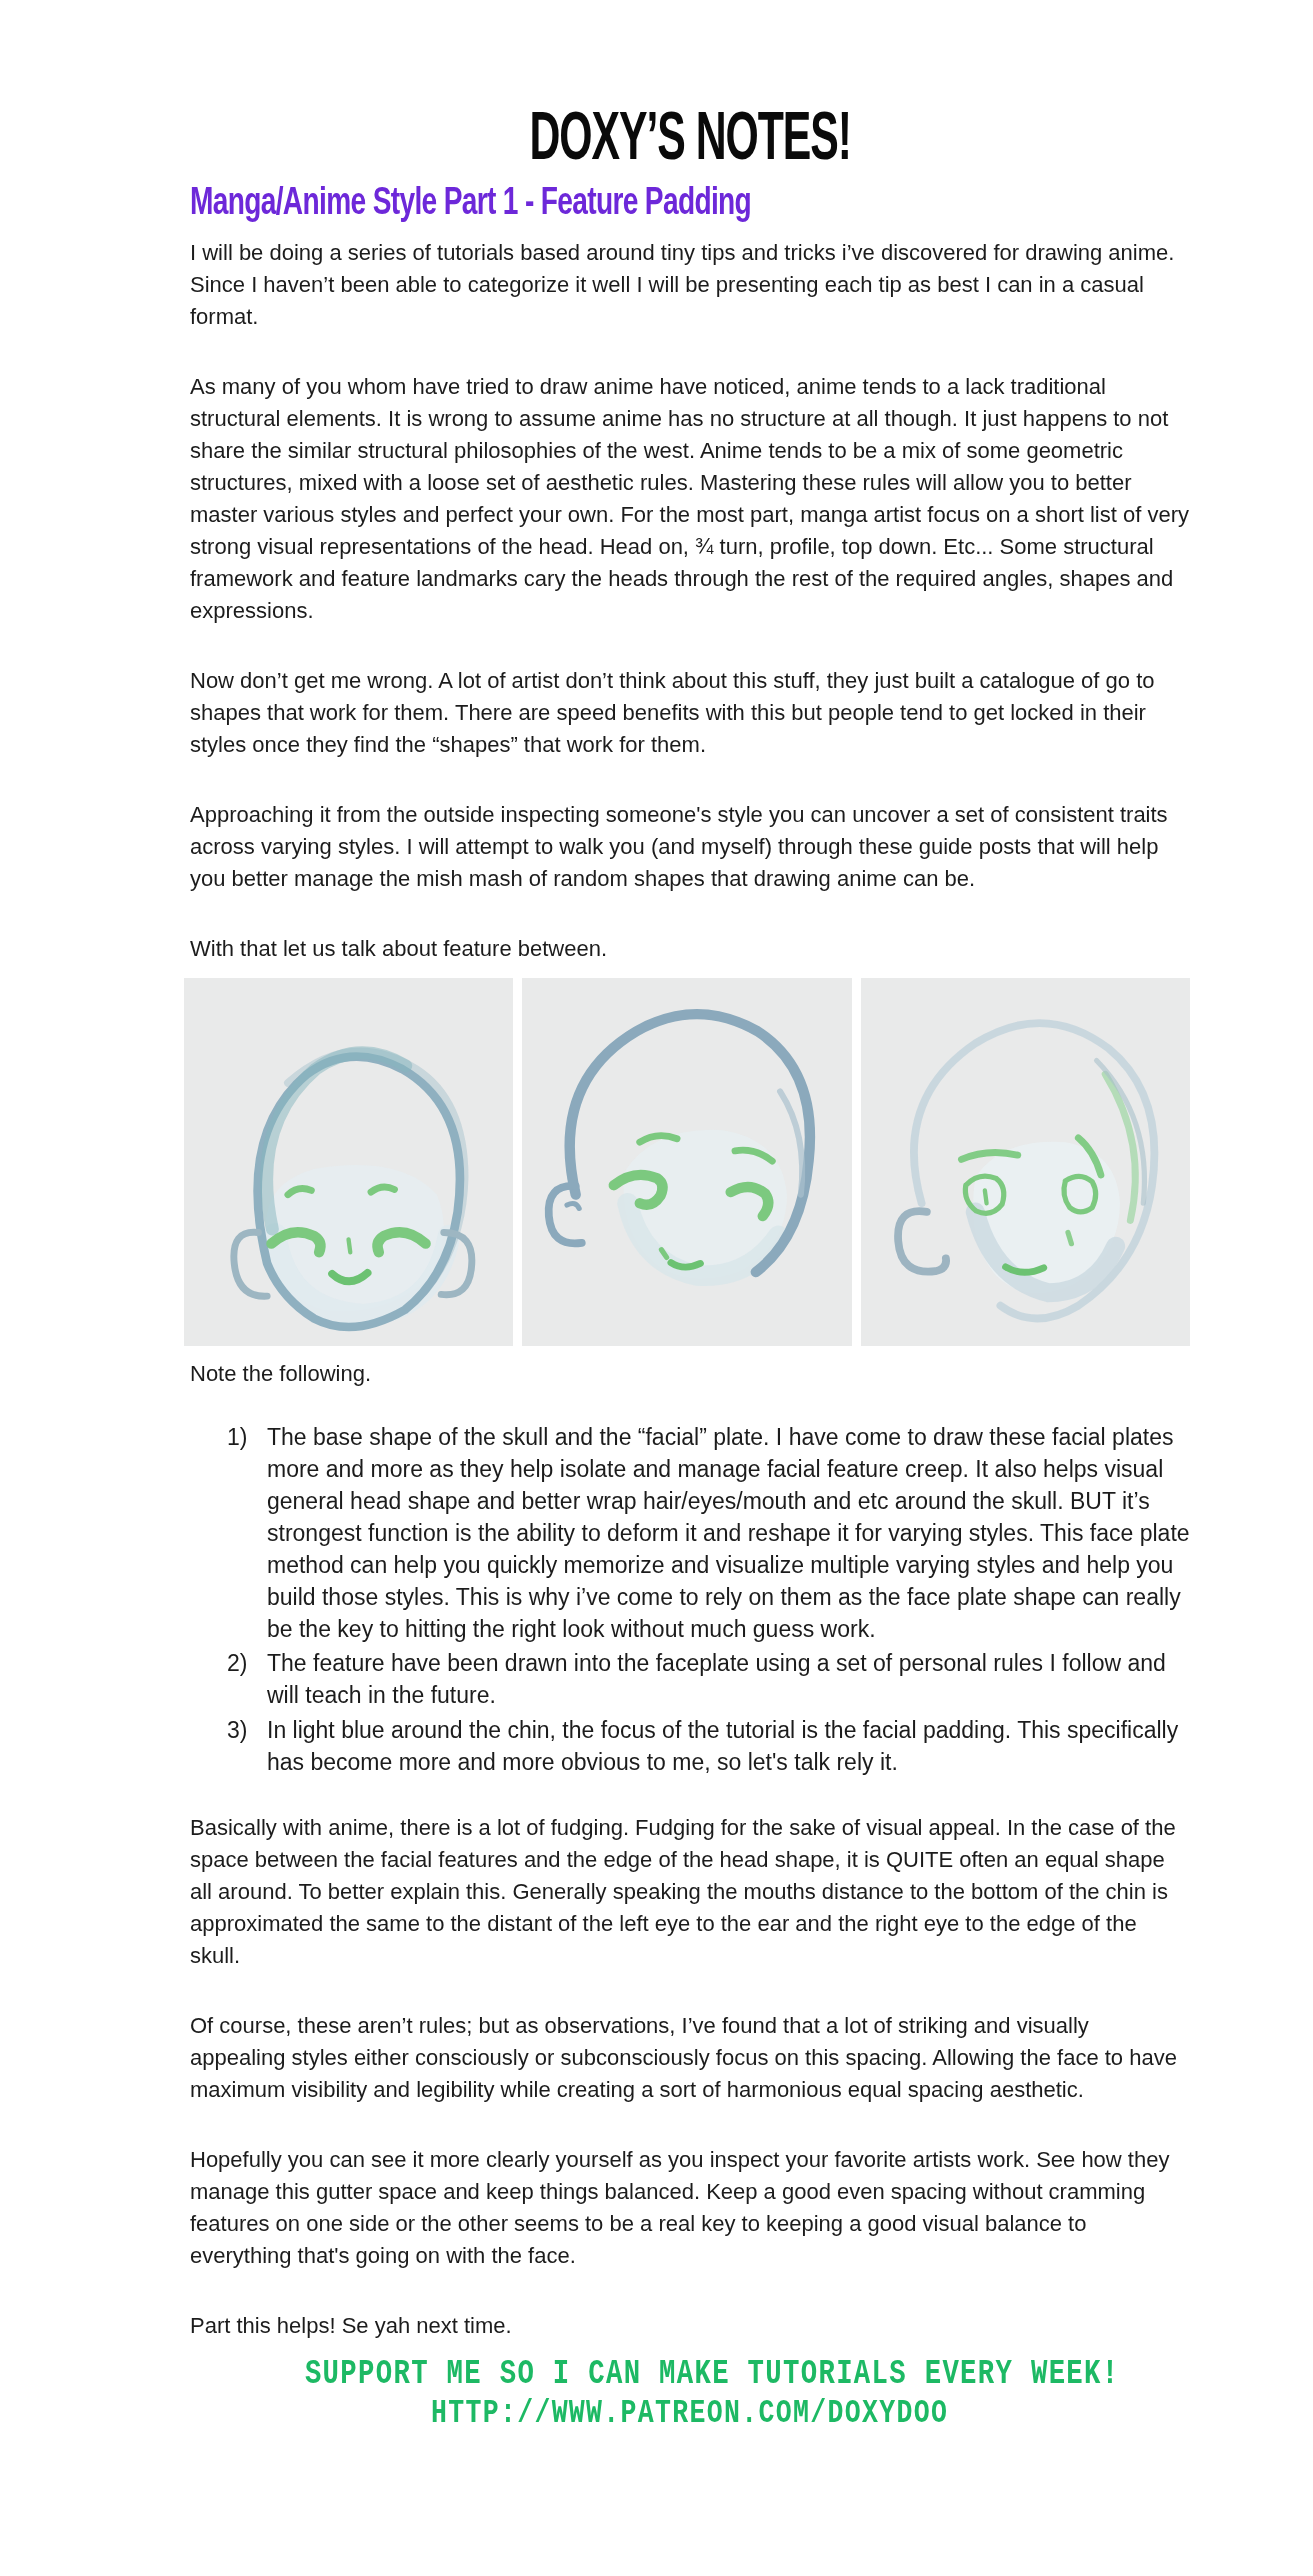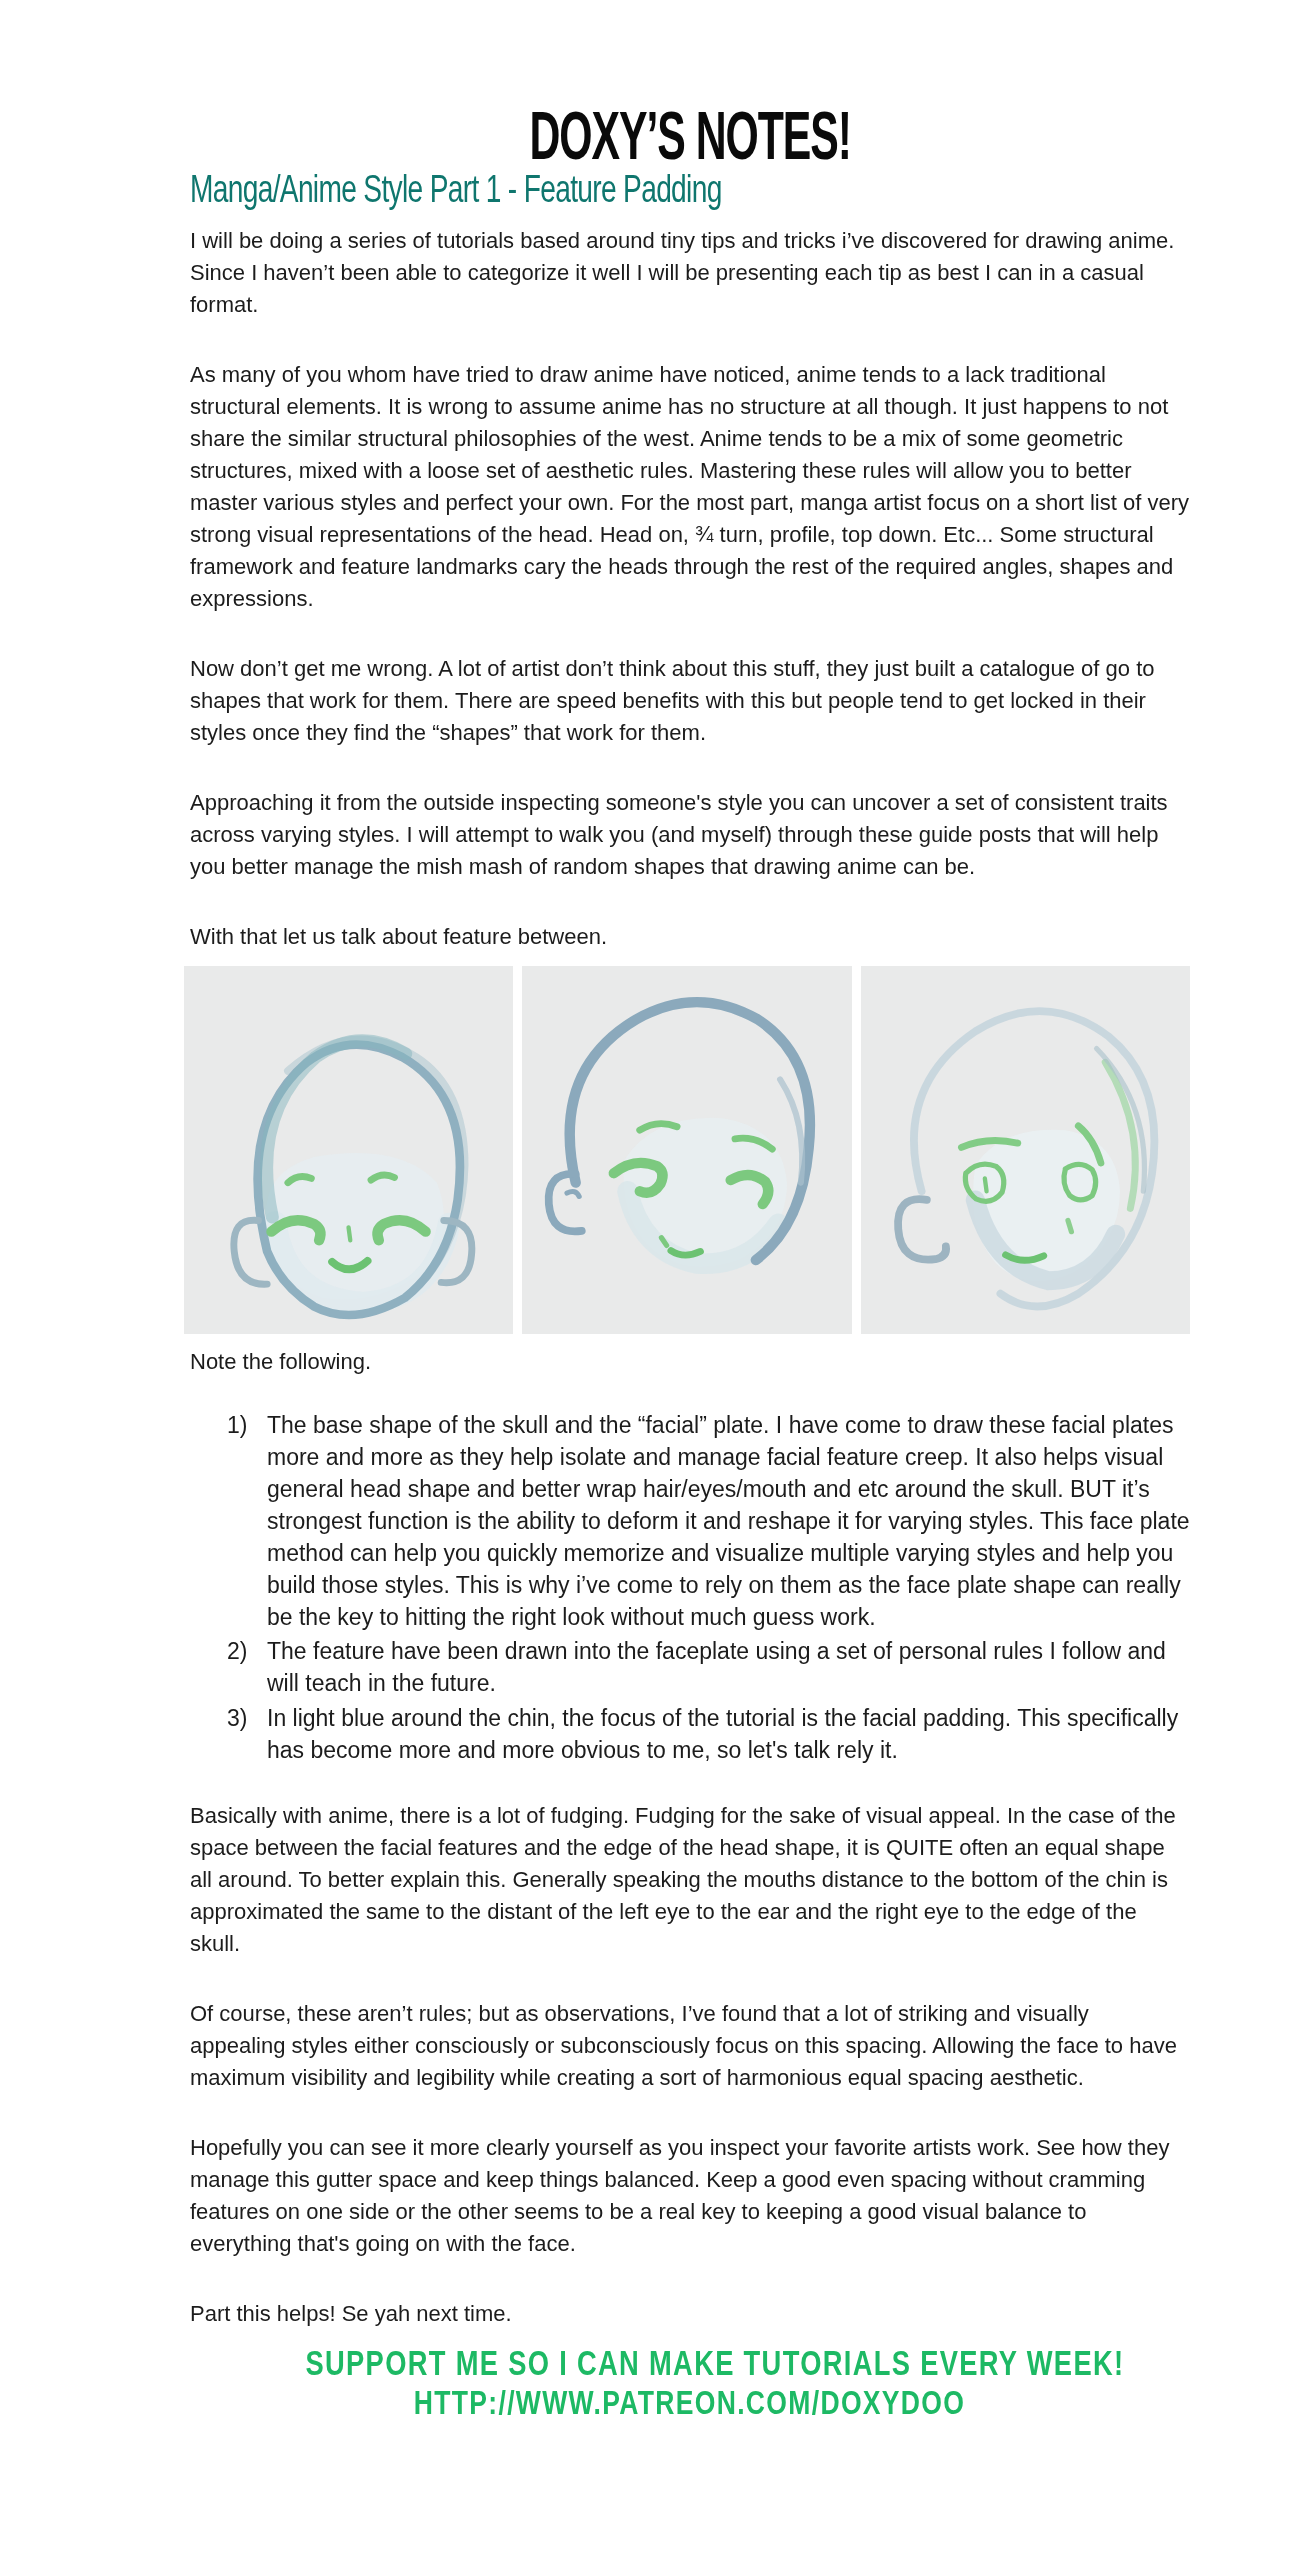--- a/index.html
+++ b/index.html
@@ -25,24 +25,25 @@
     color:#0a0a0a;
     white-space:nowrap;
   }
   .title-line .squeeze{
     display:inline-block;
     transform:scaleX(0.62);
     transform-origin:50% 50%;
     letter-spacing:-1.7px;
   }
   .subtitle-line{
+    margin-top:12px;
     font-size:38px;
-    font-weight:normal;
+    font-weight:bold;
     line-height:39px;
-    color:#0f766e;
+    color:#6d28d9;
     white-space:nowrap;
   }
   .subtitle-line .squeeze{
     display:inline-block;
     transform:scaleX(0.74);
     transform-origin:0 50%;
     letter-spacing:-0.9px;
   }
   .para{
     font-size:22px;
@@ -81,20 +82,21 @@
     position:absolute;
     left:37px;top:0;
   }
   .signoff{margin:0 0 13.7px 0;}
   .footer-green{
     text-align:center;
     font-weight:bold;
     font-size:35px;
     line-height:39px;
     white-space:nowrap;
+    font-family:Liberation Mono, monospace;
   }
   .footer-green .squeeze{
     display:inline-block;
     transform:scaleX(0.78);
     transform-origin:50% 50%;
     letter-spacing:1.7px;
   }
   .footer-green .l2{font-size:34px;}
 </style>
 </head>

